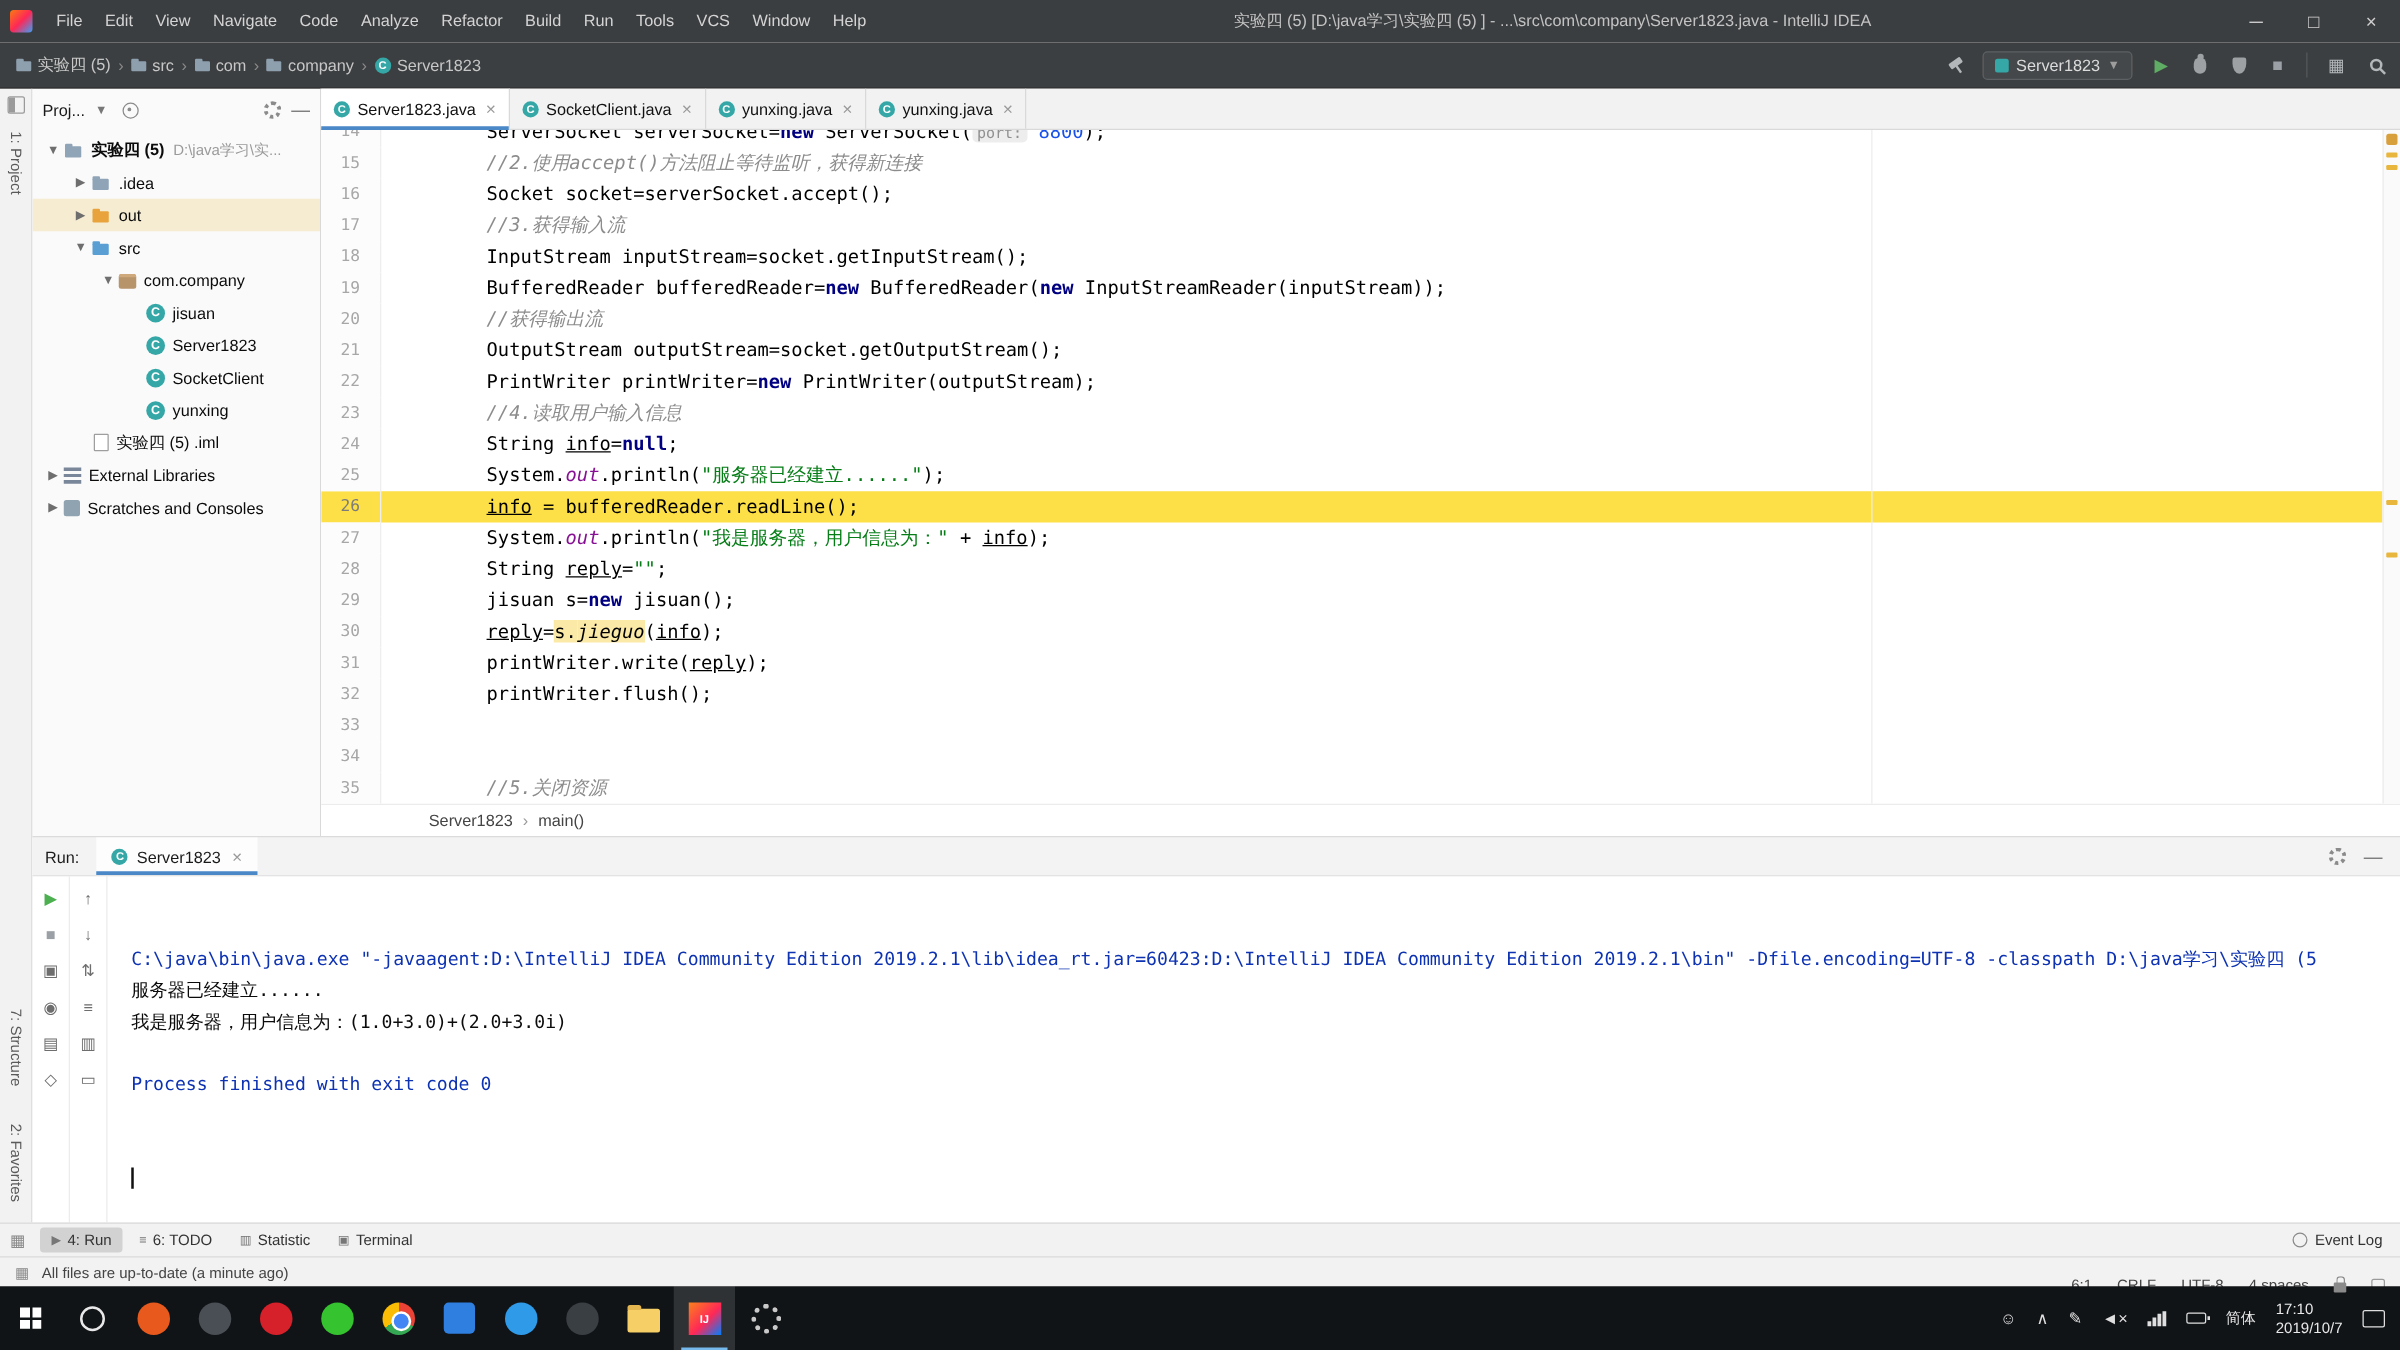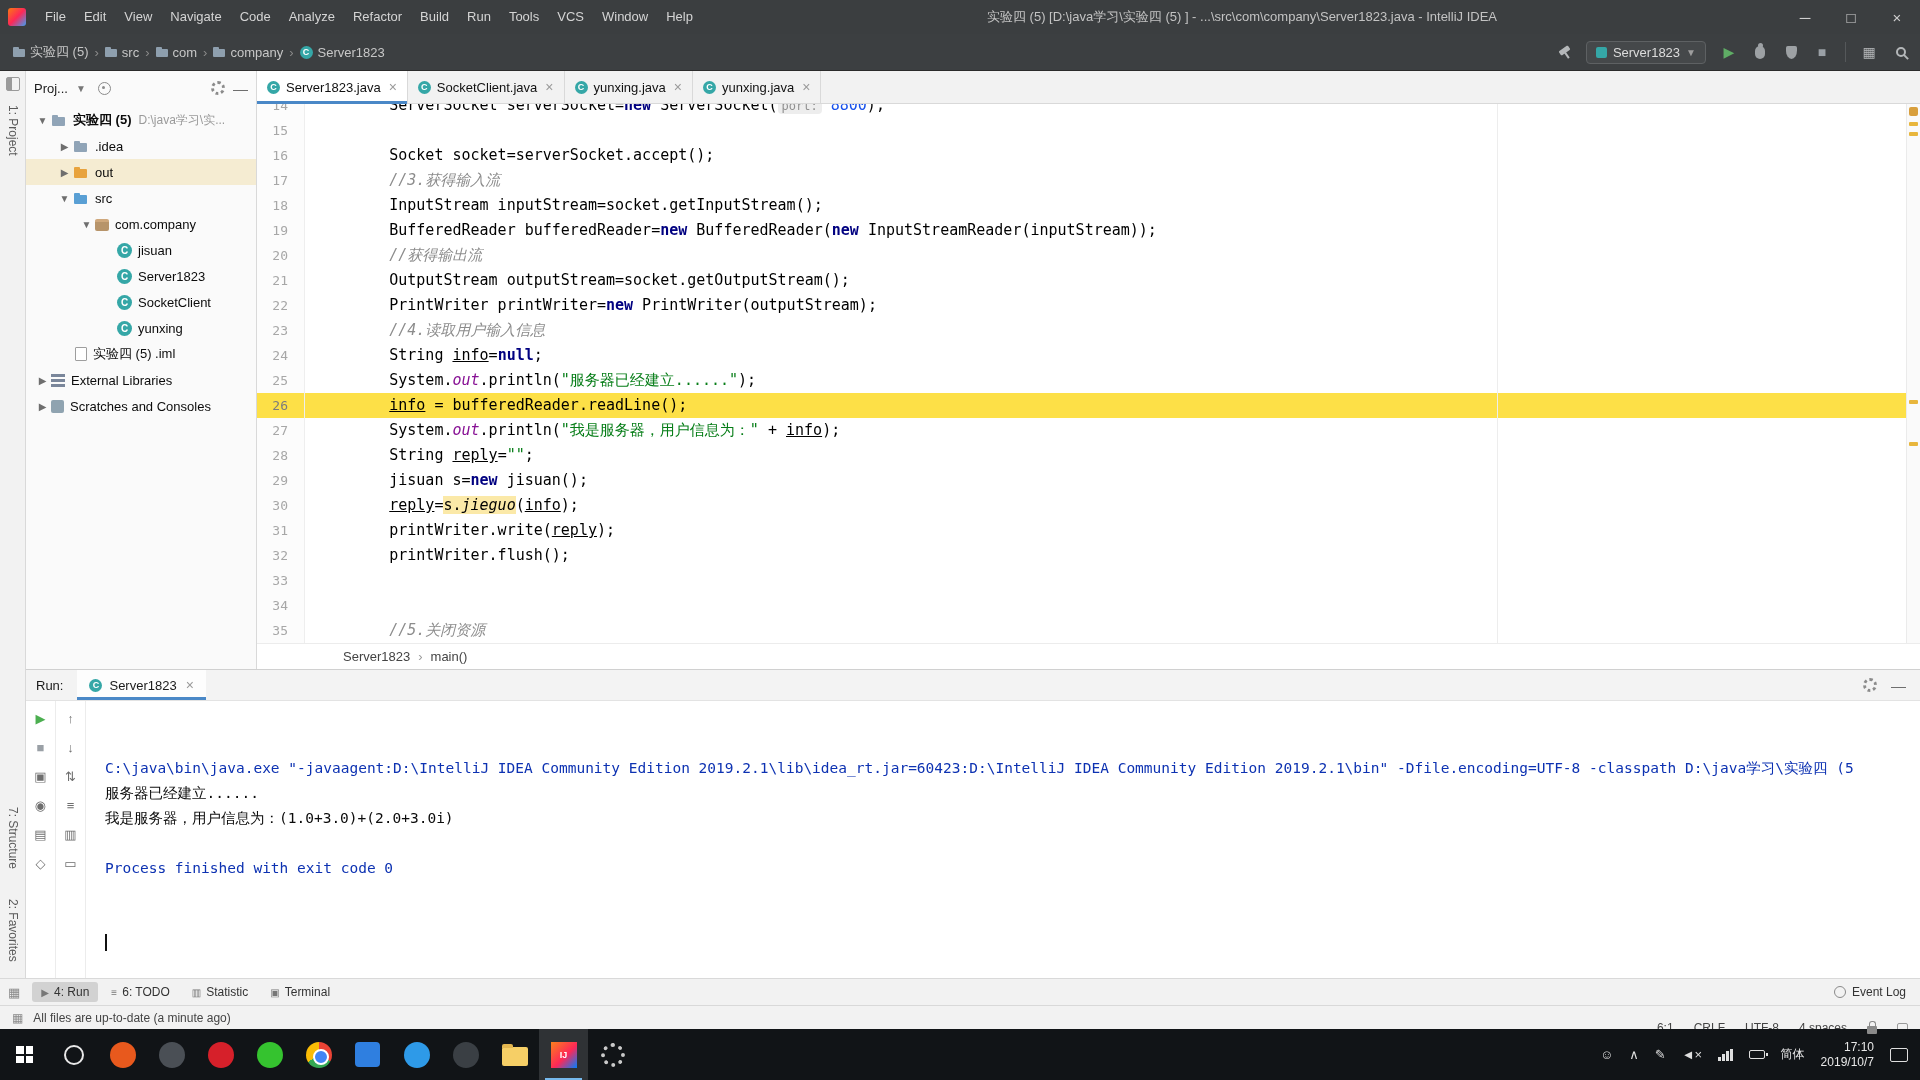--- a/index.html
+++ b/index.html
@@ -159,21 +159,21 @@
   .idea-tile{width:26px;height:26px;background:linear-gradient(135deg,#fc801d,#fe2857 55%,#007eff);display:flex;align-items:center;justify-content:center;color:#fff;font-size:9px;font-weight:bold;}
   .gear-tile{width:24px;height:24px;border-radius:50%;border:4px dotted #c9c9c9;}
   .tray{margin-left:auto;display:flex;align-items:center;gap:16px;padding-right:12px;font-size:12px;}
   .tray-glyph{color:#dfdfdf;font-size:13px;}
   .net-bars{display:flex;align-items:flex-end;gap:1.5px;height:12px;}
   .net-bars i{width:2.5px;background:#dfdfdf;}
   .net-bars i:nth-child(1){height:4px;}.net-bars i:nth-child(2){height:7px;}
   .net-bars i:nth-child(3){height:10px;}.net-bars i:nth-child(4){height:12px;}
   .battery{width:16px;height:9px;border:1.5px solid #dfdfdf;border-radius:2px;position:relative;}
   .battery::after{content:"";position:absolute;right:-4px;top:2px;width:2px;height:3px;background:#dfdfdf;}
-  .clock{display:flex;flex-direction:column;align-items:flex-end;line-height:15px;}
+  .clock{display:flex;flex-direction:column;align-items:flex-start;line-height:15px;}
   .notif-icon{width:18px;height:14px;border:1.5px solid #dfdfdf;border-radius:2px;}
 </style>
 </head>
 <body>
 
 <div class="window">
 
   <div class="titlebar">
     <div class="app-logo"></div>
     <div class="menu-bar">
@@ -356,21 +356,21 @@
               </div>
               <div class="tab">
                 <span class="ico-class small">C</span>
                 <span class="tab-label">yunxing.java</span>
                 <span class="tab-close">×</span>
               </div>
             </div>
           <div class="editor-wrap">
             <div class="lines">
                 <div class="line"><span class="ln">14</span><span class="code"><span class="seg-p">        ServerSocket serverSocket=</span><span class="seg-k">new</span><span class="seg-p"> ServerSocket(</span><span class="seg-h">port:</span><span class="seg-p"> </span><span class="seg-n">8800</span><span class="seg-p">);</span></span></div>
-                <div class="line"><span class="ln">15</span></div>
+                <div class="line"><span class="ln">15</span><span class="code"><span class="seg-c">        //2.使用accept()方法阻止等待监听，获得新连接</span></span></div>
                 <div class="line"><span class="ln">16</span><span class="code"><span class="seg-p">        Socket socket=serverSocket.accept();</span></span></div>
                 <div class="line"><span class="ln">17</span><span class="code"><span class="seg-c">        //3.获得输入流</span></span></div>
                 <div class="line"><span class="ln">18</span><span class="code"><span class="seg-p">        InputStream inputStream=socket.getInputStream();</span></span></div>
                 <div class="line"><span class="ln">19</span><span class="code"><span class="seg-p">        BufferedReader bufferedReader=</span><span class="seg-k">new</span><span class="seg-p"> BufferedReader(</span><span class="seg-k">new</span><span class="seg-p"> InputStreamReader(inputStream));</span></span></div>
                 <div class="line"><span class="ln">20</span><span class="code"><span class="seg-c">        //获得输出流</span></span></div>
                 <div class="line"><span class="ln">21</span><span class="code"><span class="seg-p">        OutputStream outputStream=socket.getOutputStream();</span></span></div>
                 <div class="line"><span class="ln">22</span><span class="code"><span class="seg-p">        PrintWriter printWriter=</span><span class="seg-k">new</span><span class="seg-p"> PrintWriter(outputStream);</span></span></div>
                 <div class="line"><span class="ln">23</span><span class="code"><span class="seg-c">        //4.读取用户输入信息</span></span></div>
                 <div class="line"><span class="ln">24</span><span class="code"><span class="seg-p">        String </span><span class="seg-u">info</span><span class="seg-p">=</span><span class="seg-k">null</span><span class="seg-p">;</span></span></div>
                 <div class="line"><span class="ln">25</span><span class="code"><span class="seg-p">        System.</span><span class="seg-f">out</span><span class="seg-p">.println(</span><span class="seg-s">"服务器已经建立......"</span><span class="seg-p">);</span></span></div>

